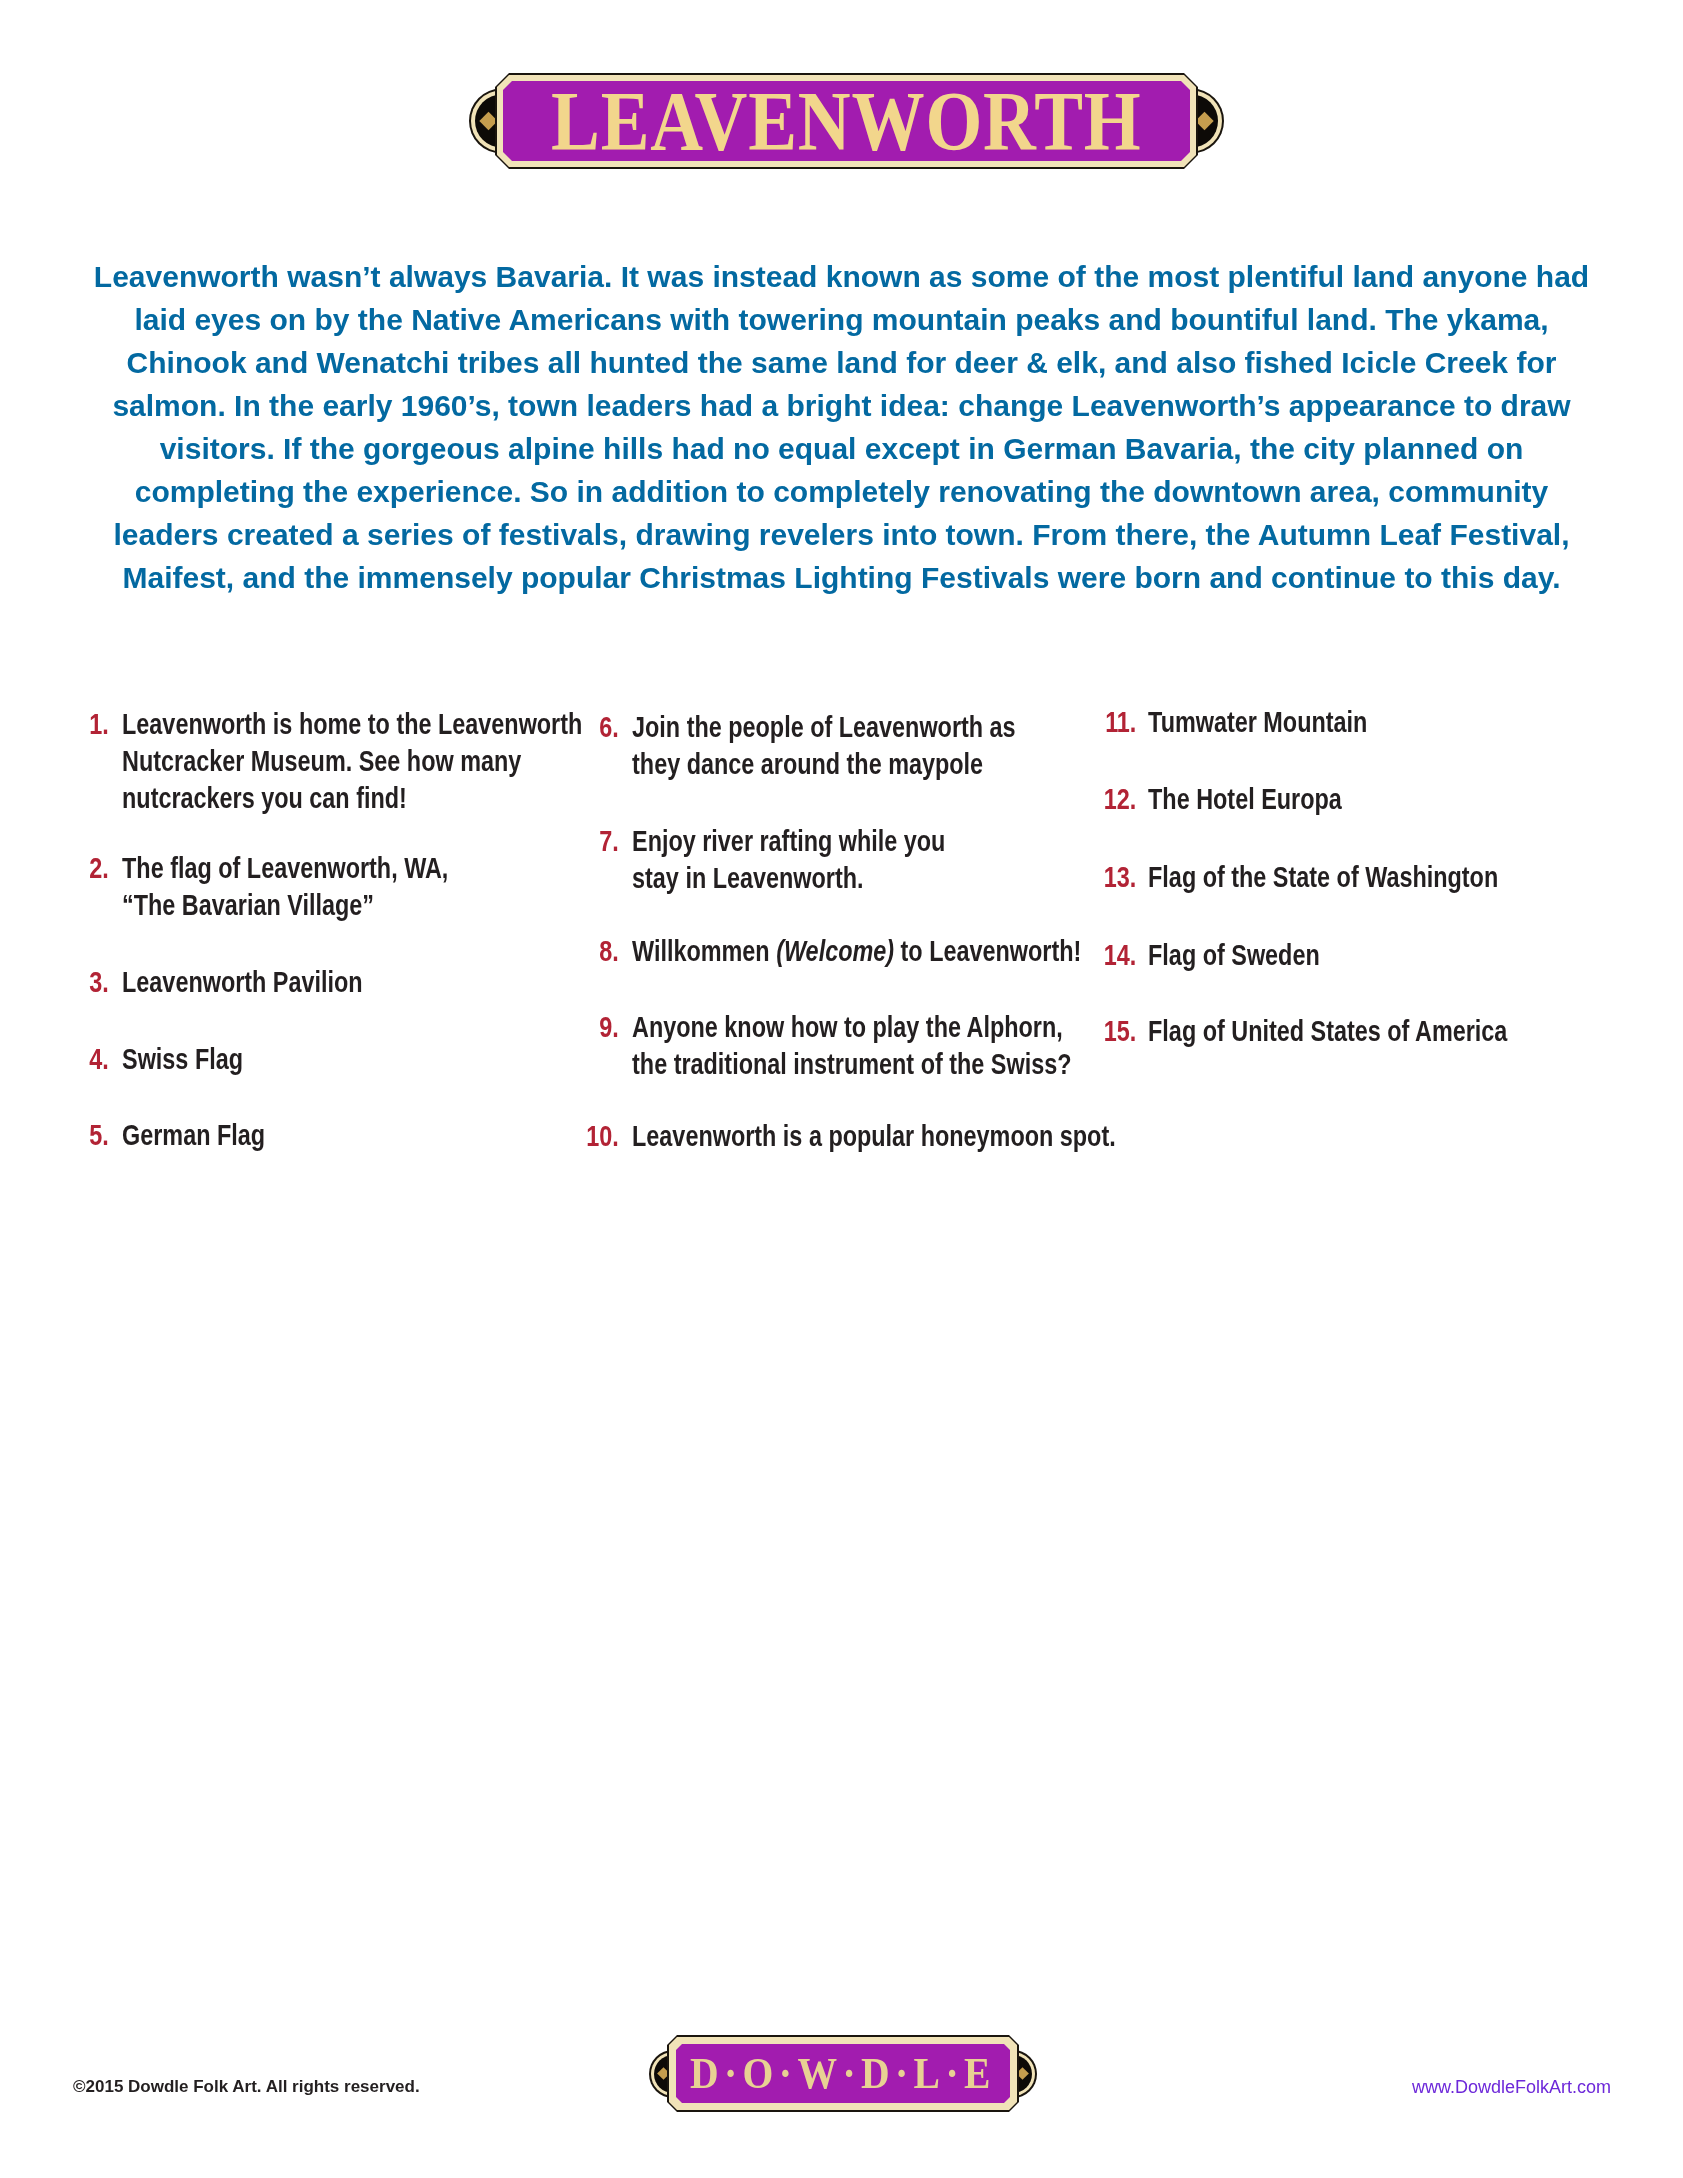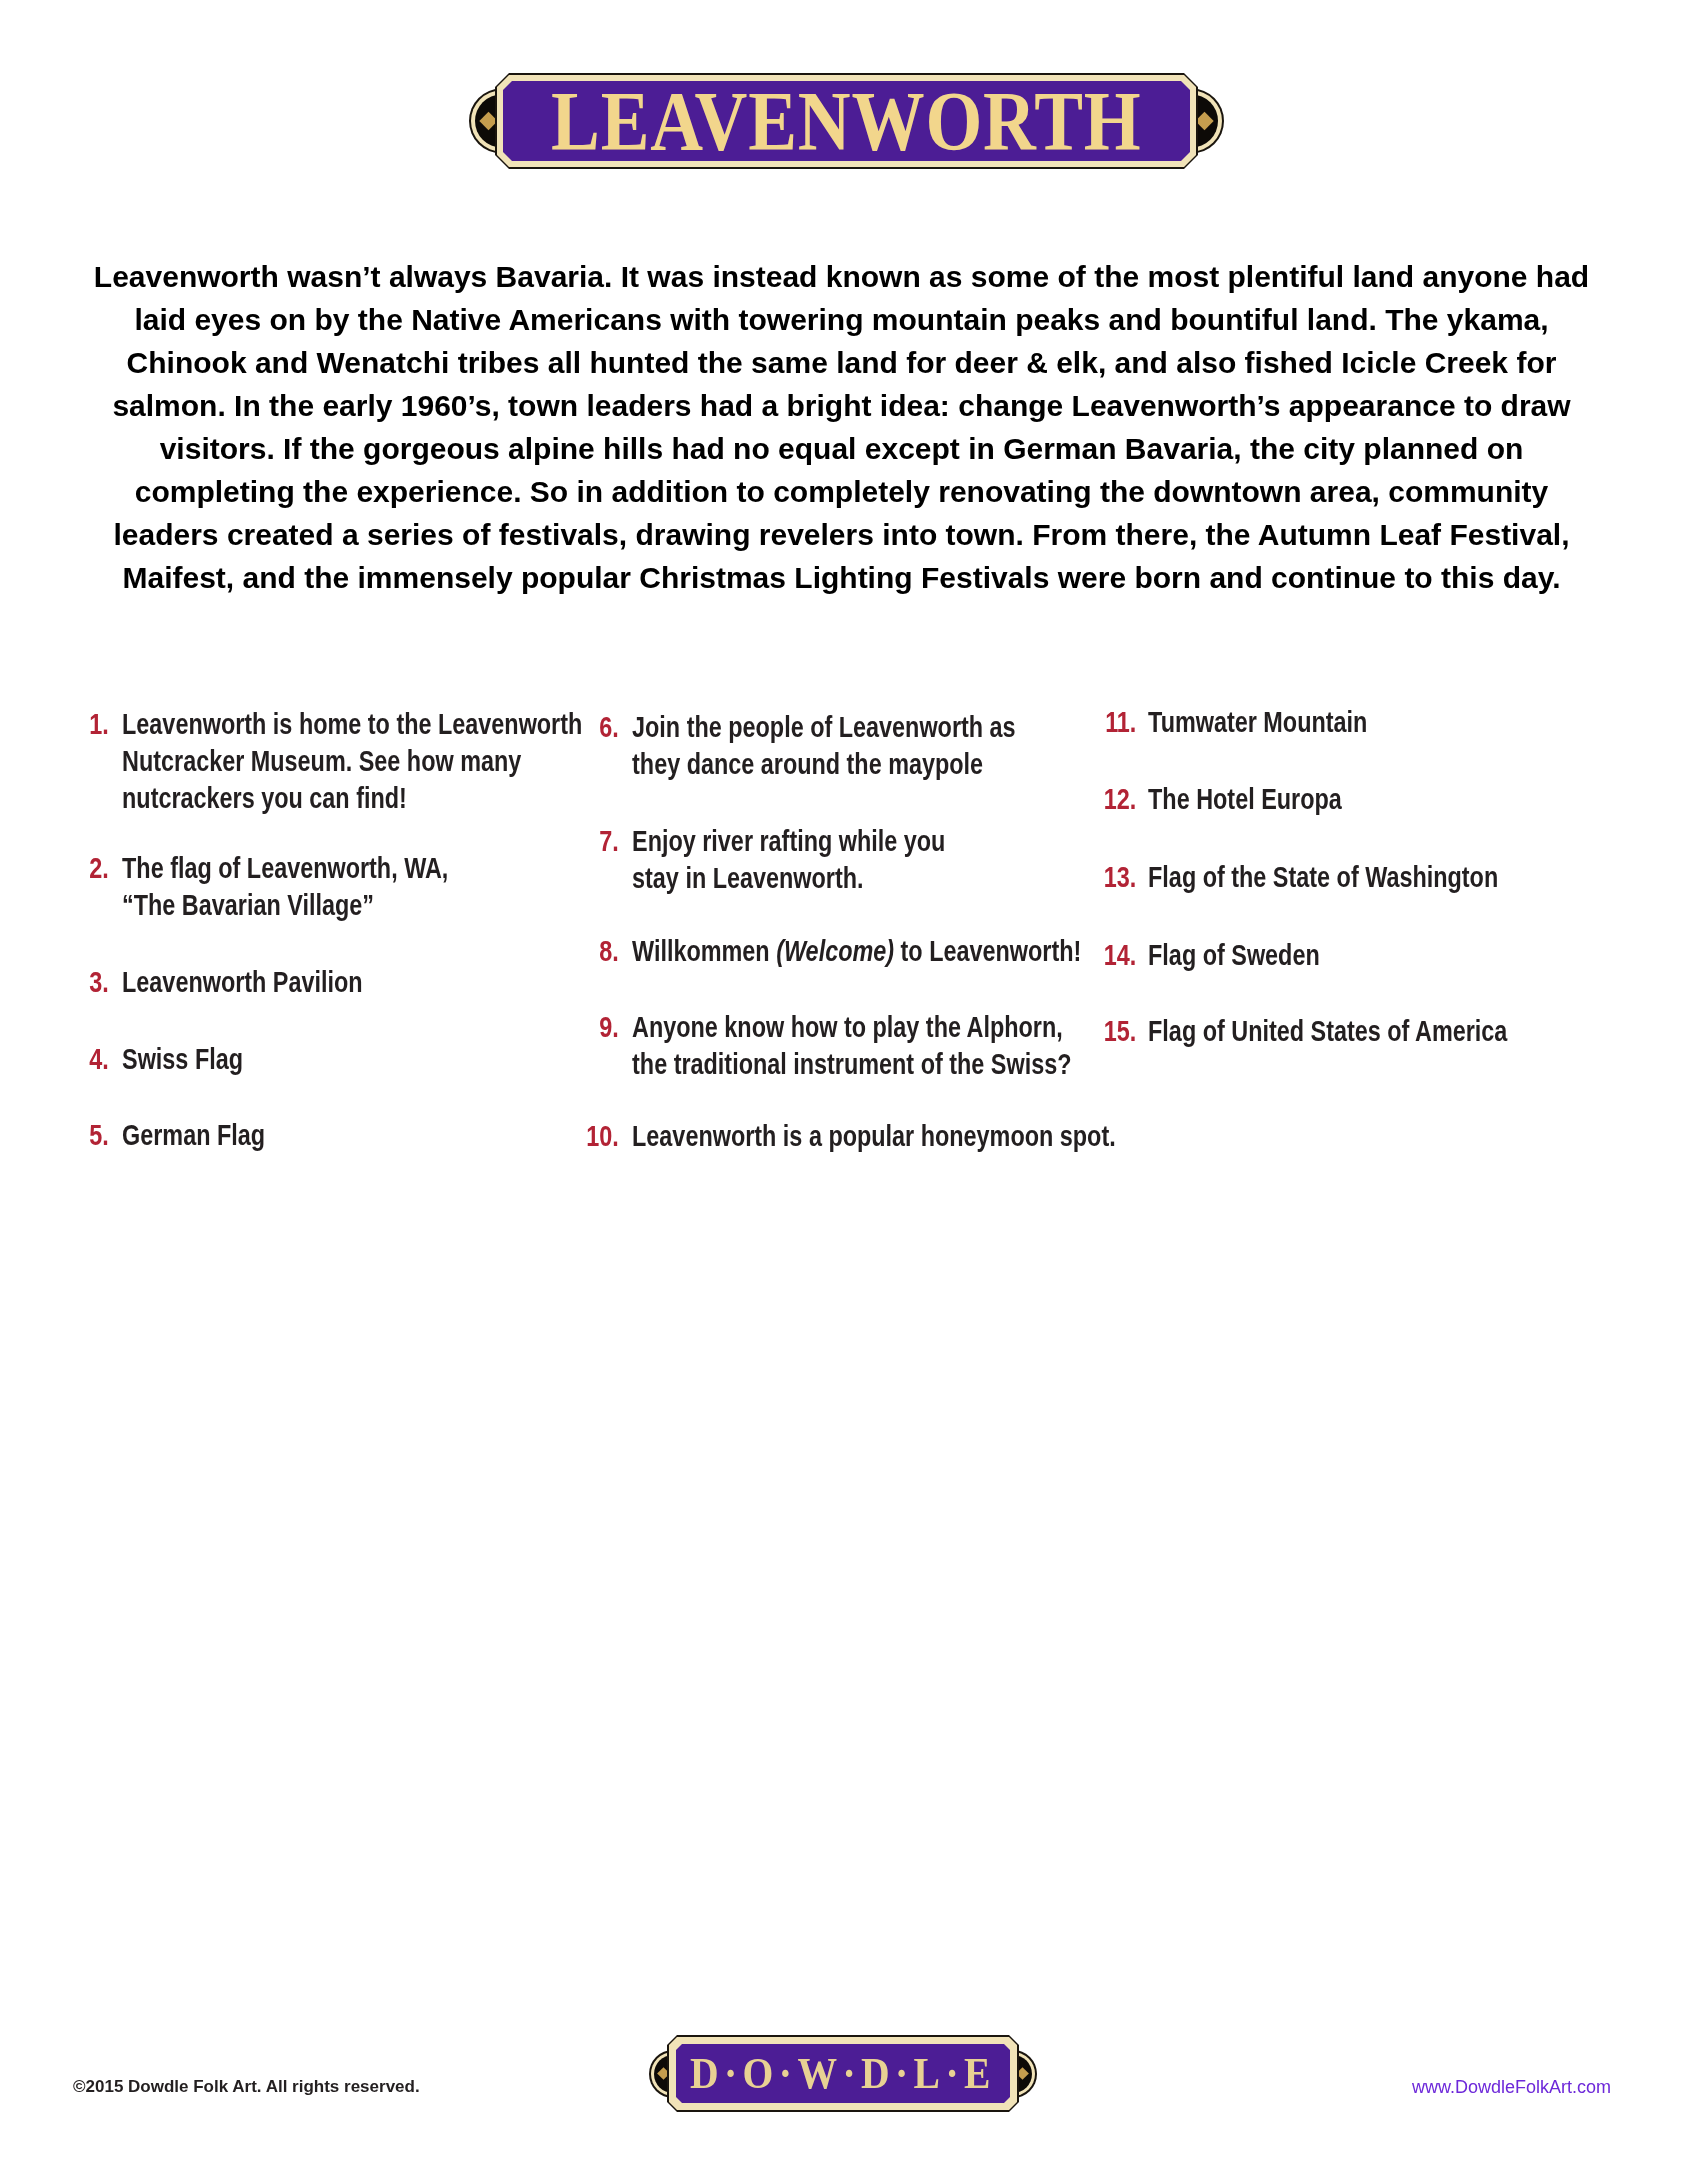--- a/index.html
+++ b/index.html
@@ -16,40 +16,40 @@
        display:flex;align-items:center;}
   .diamond{display:block;background:#c59d4e;transform:rotate(45deg);}
   .tab-left .tab-inner{justify-content:flex-start;padding-left:7px;}
   .tab-right .tab-inner{justify-content:flex-end;padding-right:7px;}
 
   .plaque-frame{position:relative;z-index:1;width:100%;height:100%;background:#1a150e;
       padding:2px;box-sizing:border-box;
       clip-path:polygon(14px 0,calc(100% - 14px) 0,100% 14px,100% calc(100% - 14px),calc(100% - 14px) 100%,14px 100%,0 calc(100% - 14px),0 14px);}
   .plaque-border{width:100%;height:100%;background:#f1e3b8;padding:6px;box-sizing:border-box;
       clip-path:polygon(12px 0,calc(100% - 12px) 0,100% 12px,100% calc(100% - 12px),calc(100% - 12px) 100%,12px 100%,0 calc(100% - 12px),0 12px);}
-  .plaque-face{width:100%;height:100%;background:#4c1d95;display:flex;align-items:center;justify-content:center;
+  .plaque-face{width:100%;height:100%;background:#a21caf;display:flex;align-items:center;justify-content:center;
       clip-path:polygon(9px 0,calc(100% - 9px) 0,100% 9px,100% calc(100% - 9px),calc(100% - 9px) 100%,9px 100%,0 calc(100% - 9px),0 9px);}
 
   
   .banner{left:495px;top:73px;width:703px;height:96px;}
   .banner .tab{width:61px;height:61px;}
   .banner .tab-left{left:-24px;}
   .banner .tab-right{right:-24px;}
   .banner .diamond{width:13px;height:13px;}
   .banner-title{
     font-family:"Liberation Serif", serif;font-weight:bold;color:#f2d68c;
     font-size:85px;line-height:77px;letter-spacing:1px;white-space:nowrap;
     transform:scaleX(0.86);transform-origin:center center;
   }
 
   
   .intro{
     position:absolute;left:84px;top:255px;width:1515px;margin:0;
     text-align:center;font-size:30px;line-height:43px;font-weight:600;
-    color:#000000;
+    color:#0369a1;
   }
 
   
   .item{
     position:absolute;display:flex;align-items:flex-start;
     font-weight:bold;font-size:30px;line-height:37px;
     transform:scaleX(0.78);transform-origin:left top;white-space:nowrap;
   }
   .c1{left:69px;}
   .c2{left:579px;}

